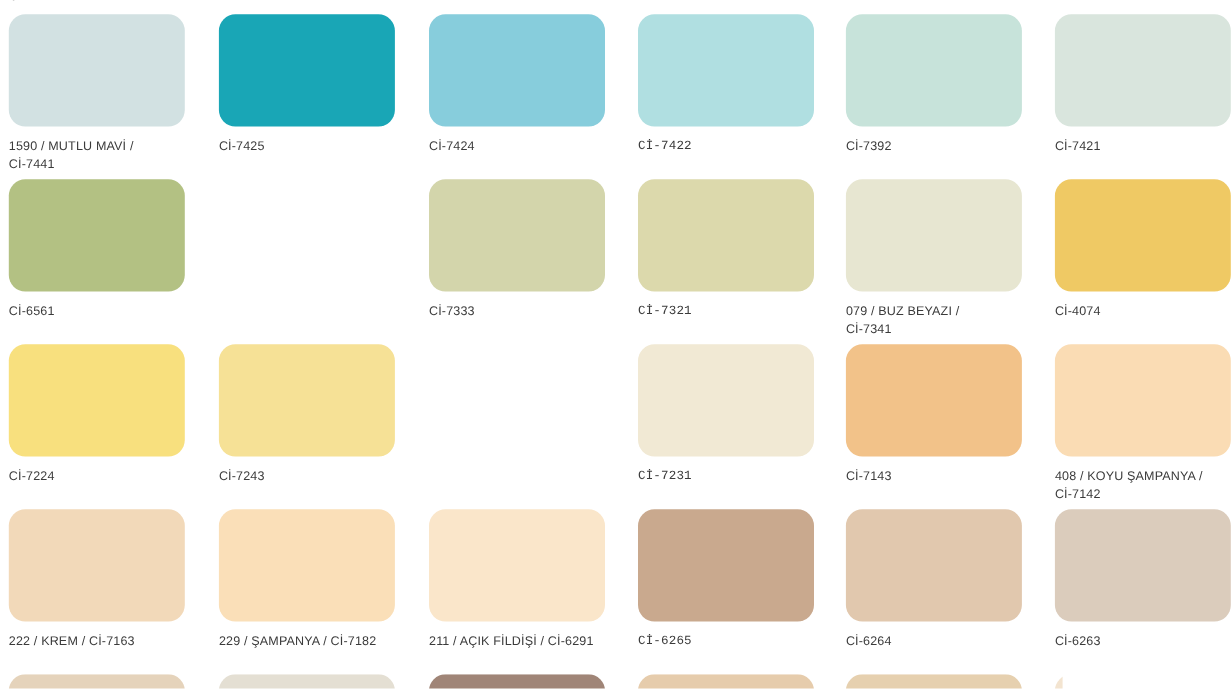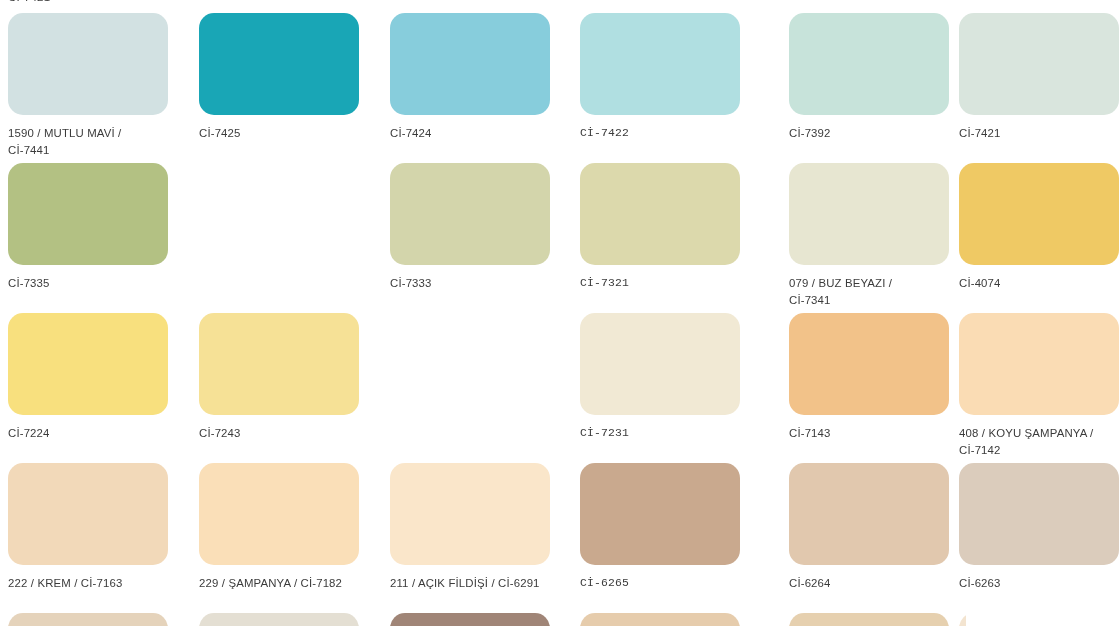--- a/index.html
+++ b/index.html
@@ -68,21 +68,21 @@
     color: #3b3b3b;
     white-space: pre-line;
     word-break: normal;
   }
 
   
   .col-0 { left: 8px; }
   .col-1 { left: 199px; }
   .col-2 { left: 390px; }
   .col-3 { left: 580px; font-family: Liberation Mono, monospace; }
-  .col-4 { left: 769px; margin-left: 20px; }
+  .col-4 { left: 769px; }
   .col-5 { left: 959px; }
 
   
   .swatch-row.partial {
     height: 26px;
     overflow: hidden;
   }
 </style>
 </head>
 <body>
@@ -116,21 +116,21 @@
           <div class="swatch-label">Cİ-7392</div>
         </div>
         <div class="swatch-cell col-5">
           <div class="swatch-chip" title="Cİ-7421" style="background: rgb(217, 229, 221);"></div>
           <div class="swatch-label">Cİ-7421</div>
         </div>
       </div>
       <div class="swatch-row">
         <div class="swatch-cell col-0">
           <div class="swatch-chip" title="Cİ-7335" style="background: rgb(179, 193, 131);"></div>
-          <div class="swatch-label">Cİ-7335</div>
+          <div class="swatch-label">Cİ-6561</div>
         </div>
         <div class="swatch-cell col-2">
           <div class="swatch-chip" title="Cİ-7333" style="background: rgb(211, 213, 171);"></div>
           <div class="swatch-label">Cİ-7333</div>
         </div>
         <div class="swatch-cell col-3">
           <div class="swatch-chip" title="Cİ-7321" style="background: rgb(220, 217, 172);"></div>
           <div class="swatch-label">Cİ-7321</div>
         </div>
         <div class="swatch-cell col-4">

